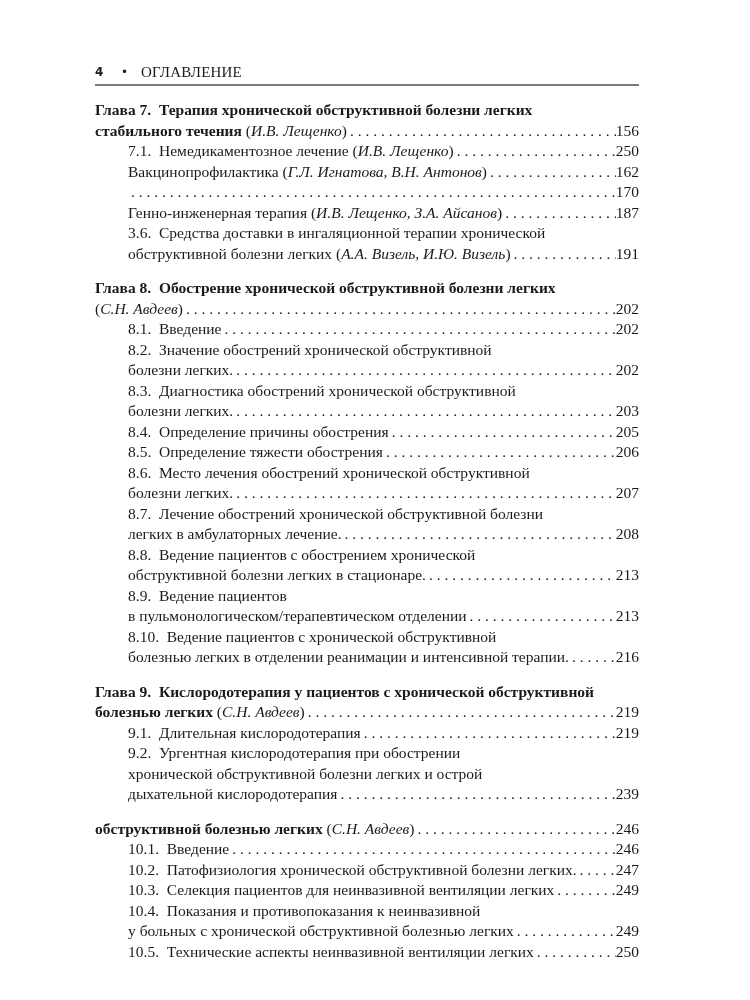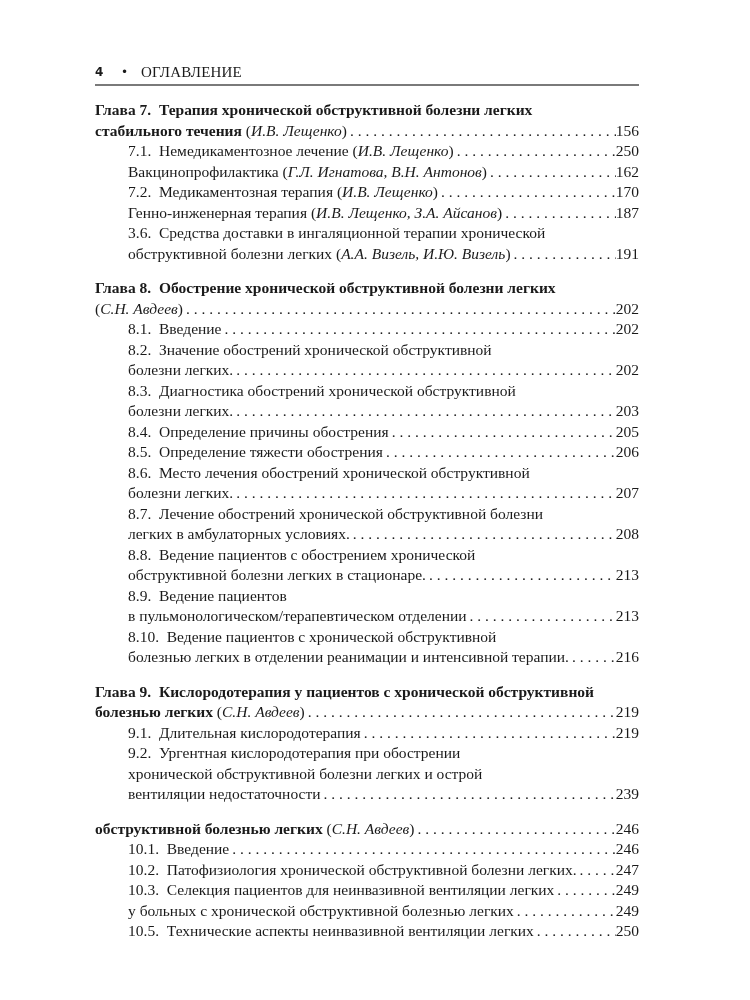--- a/index.html
+++ b/index.html
@@ -50,21 +50,20 @@
           <span class="txt"><span>7.1.</span>&nbsp; <span>Немедикаментозное лечение</span> (<span class="i">И.В. Лещенко</span>)</span>
           <span class="dots"></span>
           <span class="pg">250</span>
         </div>
         <div class="line">
           <span class="txt"><span>Вакцинопрофилактика</span> (<span class="i">Г.Л. Игнатова, В.Н. Антонов</span>)</span>
           <span class="dots"></span>
           <span class="pg">162</span>
         </div>
         <div class="line">
-          <span class="txt"><span>7.2.</span>&nbsp; <span>Медикаментозная терапия</span> (<span class="i">И.В. Лещенко</span>)</span>
           <span class="dots"></span>
           <span class="pg">170</span>
         </div>
         <div class="line">
           <span class="txt"><span>Генно-инженерная терапия</span> (<span class="i">И.В. Лещенко, З.А. Айсанов</span>)</span>
           <span class="dots"></span>
           <span class="pg">187</span>
         </div>
         <div class="line">
           <span class="txt"><span>3.6.</span>&nbsp; <span>Средства доставки в ингаляционной терапии хронической</span></span>
@@ -123,21 +122,21 @@
         </div>
         <div class="line">
           <span class="txt">болезни легких.</span>
           <span class="dots"></span>
           <span class="pg">207</span>
         </div>
         <div class="line">
           <span class="txt"><span>8.7.</span>&nbsp; <span>Лечение обострений хронической обструктивной болезни</span></span>
         </div>
         <div class="line">
-          <span class="txt">легких в амбулаторных условиях.</span>
+          <span class="txt">легких в амбулаторных лечение.</span>
           <span class="dots"></span>
           <span class="pg">208</span>
         </div>
         <div class="line">
           <span class="txt"><span>8.8.</span>&nbsp; <span>Ведение пациентов с обострением хронической</span></span>
         </div>
         <div class="line">
           <span class="txt">обструктивной болезни легких в стационаре.</span>
           <span class="dots"></span>
           <span class="pg">213</span>
@@ -176,21 +175,21 @@
           <span class="dots"></span>
           <span class="pg">219</span>
         </div>
         <div class="line">
           <span class="txt"><span>9.2.</span>&nbsp; <span>Ургентная кислородотерапия при обострении</span></span>
         </div>
         <div class="line">
           <span class="txt">хронической обструктивной болезни легких и острой</span>
         </div>
         <div class="line">
-          <span class="txt">вентиляции недостаточности</span>
+          <span class="txt">дыхательной кислородотерапия</span>
           <span class="dots"></span>
           <span class="pg">239</span>
         </div>
       </div>
     </div>
 
     <div class="chapter">
       <div class="line">
         <span class="txt"><b>обструктивной болезнью легких</b> (<span class="i">С.Н. Авдеев</span>)</span>
         <span class="dots"></span>
@@ -204,20 +203,23 @@
         </div>
         <div class="line">
           <span class="txt"><span>10.2.</span>&nbsp; <span>Патофизиология хронической обструктивной болезни легких.</span></span>
           <span class="dots"></span>
           <span class="pg">247</span>
         </div>
         <div class="line">
           <span class="txt"><span>10.3.</span>&nbsp; <span>Селекция пациентов для неинвазивной вентиляции легких</span></span>
           <span class="dots"></span>
           <span class="pg">249</span>
+        </div>
+        <div class="line">
+          <span class="txt"><span>10.4.</span>&nbsp; <span>Показания и противопоказания к неинвазивной</span></span>
         </div>
         <div class="line">
           <span class="txt">у больных с хронической обструктивной болезнью легких</span>
           <span class="dots"></span>
           <span class="pg">249</span>
         </div>
         <div class="line">
           <span class="txt"><span>10.5.</span>&nbsp; <span>Технические аспекты неинвазивной вентиляции легких</span></span>
           <span class="dots"></span>
           <span class="pg">250</span>

